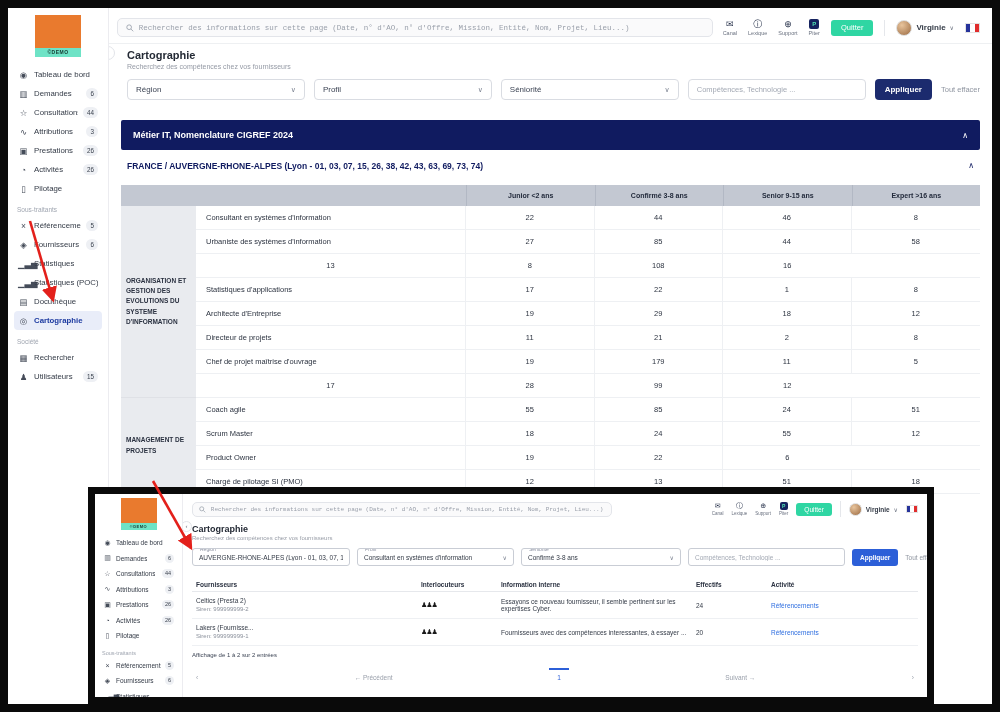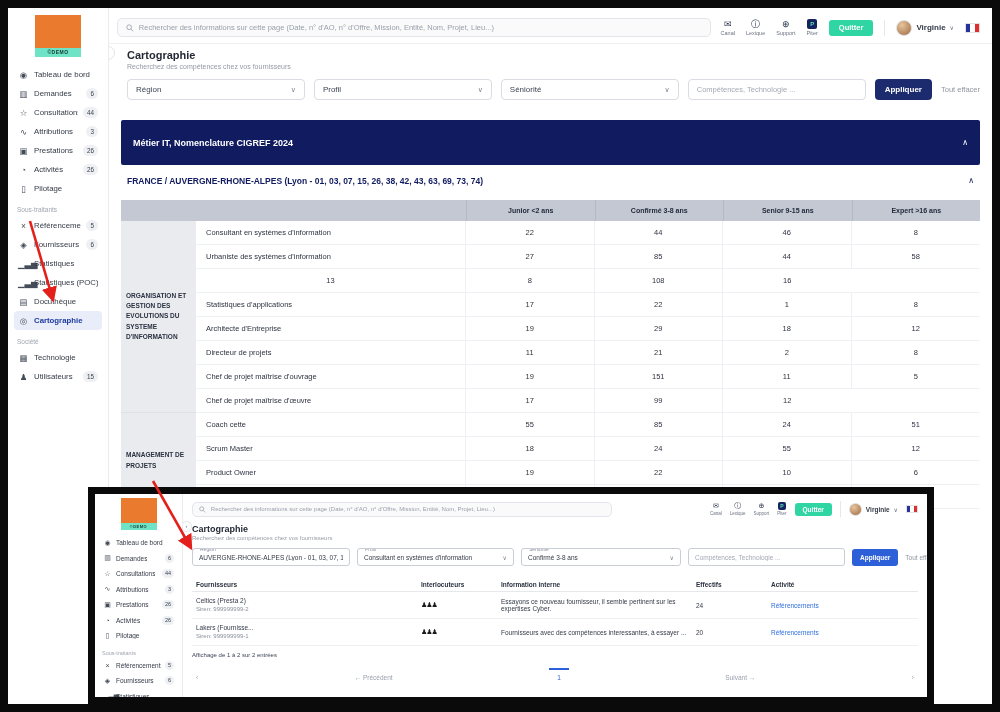--- a/index.html
+++ b/index.html
@@ -16,28 +16,28 @@
   .nav-item { display: flex; align-items: center; gap: 5px; height: 19px; padding: 0 4px; border-radius: 4px; cursor: pointer; }
   .nav-item.active { background: #e9edf9; }
   .nav-item.active .nav-label { color: #1c3aa0; font-weight: bold; }
   .nav-icon { width: 11px; font-size: 8.5px; color: #454c59; text-align: center; flex-shrink: 0; }
   .nav-label { font-size: 7.8px; color: #333a46; white-space: nowrap; overflow: hidden; }
   .nav-badge { margin-left: auto; background: #eef0f4; border-radius: 7px; padding: 0 4px; font-size: 6.3px; color: #39404d; height: 11px; line-height: 11px; flex-shrink: 0; }
 
   .content { flex: 1; position: relative; overflow: hidden; }
   .topbar { display: flex; align-items: center; gap: 10px; height: 36px; padding: 4px 12px 0 8px; border-bottom: 1px solid #eef0f2; }
   .searchbox { flex: 0 1 612px; height: 19px; display: flex; align-items: center; gap: 5px; padding: 0 8px; border: 1px solid #e3e5ea; border-radius: 5px; background: #fafafb; }
-  .searchbox input { border: none; outline: none; background: transparent; width: 100%; font-size: 7.5px; color: #3c4454; font-family: Liberation Sans, sans-serif; }
+  .searchbox input { border: none; outline: none; background: transparent; width: 100%; font-size: 7.5px; color: #3c4454; font-family: Liberation Mono, monospace; }
   .searchbox input::placeholder { color: #9aa0ab; }
   .iconrow { margin-left: auto; display: flex; align-items: center; gap: 11px; }
   .hicon { display: flex; flex-direction: column; align-items: center; gap: 1px; cursor: pointer; }
   .hicon .glyph { font-size: 9px; color: #1f2a44; line-height: 10px; }
   .hicon .glyph.boxed { font-size: 6px; color: #4fe0b3; background: #16235f; width: 10px; height: 10px; line-height: 10px; text-align: center; border-radius: 2px; font-weight: bold; }
   .hicon .hlabel { font-size: 5.5px; color: #6b7280; }
-  .btn-quit { background: #2fd6a3; color: #fff; font-size: 7.5px; font-weight: bold; border: none; border-radius: 3px; height: 16px; padding: 0 10px; cursor: pointer; font-family: "Liberation Sans", sans-serif; text-align: right; }
+  .btn-quit { background: #2fd6a3; color: #fff; font-size: 7.5px; font-weight: normal; border: none; border-radius: 3px; height: 16px; padding: 0 10px; cursor: pointer; font-family: "Liberation Sans", sans-serif; text-align: right; }
   .vdiv { width: 1px; height: 16px; background: #e5e7eb; }
   .userbox { display: flex; align-items: center; gap: 4px; cursor: pointer; }
   .avatar { width: 16px; height: 16px; border-radius: 50%; background: radial-gradient(circle at 35% 30%, #e8c49c, #9c6b42); border: 1px solid #ddd; }
   .uname { font-size: 8px; color: #333a46; font-weight: bold; }
   .uchev { font-size: 6px; color: #6b7280; }
   .flag { width: 15px; height: 10px; display: flex; border: 1px solid #e3e3e3; }
   .flag div { flex: 1; }
 
   .collapse-btn { position: absolute; left: -8px; top: 38px; width: 14px; height: 14px; border-radius: 50%; background: #fff; border: 1px solid #e2e4e9; color: #6b7280; font-size: 8px; line-height: 12px; text-align: center; cursor: pointer; z-index: 5; }
   .page-head { padding: 5px 12px 0 18px; }
@@ -45,21 +45,21 @@
   .page-sub { font-size: 7px; color: #959aa5; margin-top: 2px; }
 
   .filters { display: flex; align-items: center; gap: 9px; padding: 9px 12px 0 18px; }
   .select { flex: 1 1 0; height: 21px; border: 1px solid #d9dce2; border-radius: 4px; display: flex; align-items: center; justify-content: space-between; padding: 0 8px; font-size: 8px; color: #3c4454; background: #fff; cursor: pointer; }
   .select .chev { color: #7a8190; font-size: 7px; }
   .filters input.comp { flex: 1 1 0; height: 21px; border: 1px solid #d9dce2; border-radius: 4px; padding: 0 8px; font-size: 7.5px; color: #3c4454; outline: none; font-family: "Liberation Sans", sans-serif; }
   .filters input.comp::placeholder { color: #a3a9b4; }
   .btn-apply { height: 21px; background: #1c2b6e; color: #fff; font-size: 8px; font-weight: bold; border: none; border-radius: 4px; padding: 0 10px; cursor: pointer; font-family: "Liberation Sans", sans-serif; }
   .clear-link { font-size: 7.5px; color: #9096a1; white-space: nowrap; cursor: pointer; }
 
-  .band { margin: 20px 12px 0 12px; height: 45px; background: #101b60; display: flex; align-items: center; justify-content: space-between; padding: 0 12px; border-radius: 2px; cursor: pointer; }
+  .band { margin: 20px 12px 0 12px; height: 30px; background: #101b60; display: flex; align-items: center; justify-content: space-between; padding: 0 12px; border-radius: 2px; cursor: pointer; }
   .band .btitle { color: #fff; font-size: 9px; font-weight: bold; }
   .band .bchev { color: #fff; font-size: 8px; }
   .region-band { margin: 2px 12px 0 12px; height: 27px; display: flex; align-items: center; justify-content: space-between; padding: 0 6px; cursor: pointer; }
   .region-band .rtitle { color: #101b60; font-size: 8.5px; font-weight: bold; }
   .region-band .bchev { color: #101b60; font-size: 8px; }
 
   .comp-table { margin: 6px 12px 0 12px; }
   .thead { display: grid; grid-template-columns: 75px 270px 1fr 1fr 1fr 1fr; background: #c3c8d2; height: 21px; align-items: center; }
   .th { font-size: 7px; font-weight: bold; color: #232b3c; text-align: center; border-left: 1px solid #b2b8c4; height: 100%; line-height: 21px; }
   .th-spacer { grid-column: 1 / 3; border-left: none; }
@@ -196,21 +196,21 @@
             <span class="nav-icon">▤</span>
             <span class="nav-label">Docuthèque</span>
           </div>
           <div class="nav-item active">
             <span class="nav-icon">◎</span>
             <span class="nav-label">Cartographie</span>
           </div>
           <div class="nav-section">Société</div>
           <div class="nav-item">
             <span class="nav-icon">▦</span>
-            <span class="nav-label">Technologie</span>
+            <span class="nav-label">Rechercher</span>
           </div>
           <div class="nav-item">
             <span class="nav-icon">♟</span>
             <span class="nav-label">Utilisateurs</span>
             <span class="nav-badge">15</span>
           </div>
         </div>
     </div>
 
     <div class="content">
@@ -339,54 +339,53 @@
                 <div class="trow">
                   <div class="tcell profile">Directeur de projets</div>
                   <div class="tcell val">11</div>
                   <div class="tcell val">21</div>
                   <div class="tcell val">2</div>
                   <div class="tcell val">8</div>
                 </div>
                 <div class="trow">
                   <div class="tcell profile">Chef de projet maîtrise d'ouvrage</div>
                   <div class="tcell val">19</div>
-                  <div class="tcell val">151</div>
+                  <div class="tcell val">179</div>
                   <div class="tcell val">11</div>
                   <div class="tcell val">5</div>
                 </div>
                 <div class="trow">
-                  <div class="tcell profile">Chef de projet maîtrise d'œuvre</div>
                   <div class="tcell val">17</div>
+                  <div class="tcell val">28</div>
                   <div class="tcell val">99</div>
                   <div class="tcell val">12</div>
                 </div>
               </div>
             </div>
             <div class="cat-block">
               <div class="cat-cell">MANAGEMENT DE PROJETS</div>
               <div class="cat-rows">
                 <div class="trow">
-                  <div class="tcell profile">Coach cette</div>
+                  <div class="tcell profile">Coach agile</div>
                   <div class="tcell val">55</div>
                   <div class="tcell val">85</div>
                   <div class="tcell val">24</div>
                   <div class="tcell val">51</div>
                 </div>
                 <div class="trow">
                   <div class="tcell profile">Scrum Master</div>
                   <div class="tcell val">18</div>
                   <div class="tcell val">24</div>
                   <div class="tcell val">55</div>
                   <div class="tcell val">12</div>
                 </div>
                 <div class="trow">
                   <div class="tcell profile">Product Owner</div>
                   <div class="tcell val">19</div>
                   <div class="tcell val">22</div>
-                  <div class="tcell val">10</div>
                   <div class="tcell val">6</div>
                 </div>
                 <div class="trow">
                   <div class="tcell profile">Chargé de pilotage SI (PMO)</div>
                   <div class="tcell val">12</div>
                   <div class="tcell val">13</div>
                   <div class="tcell val">51</div>
                   <div class="tcell val">18</div>
                 </div>
               </div>

